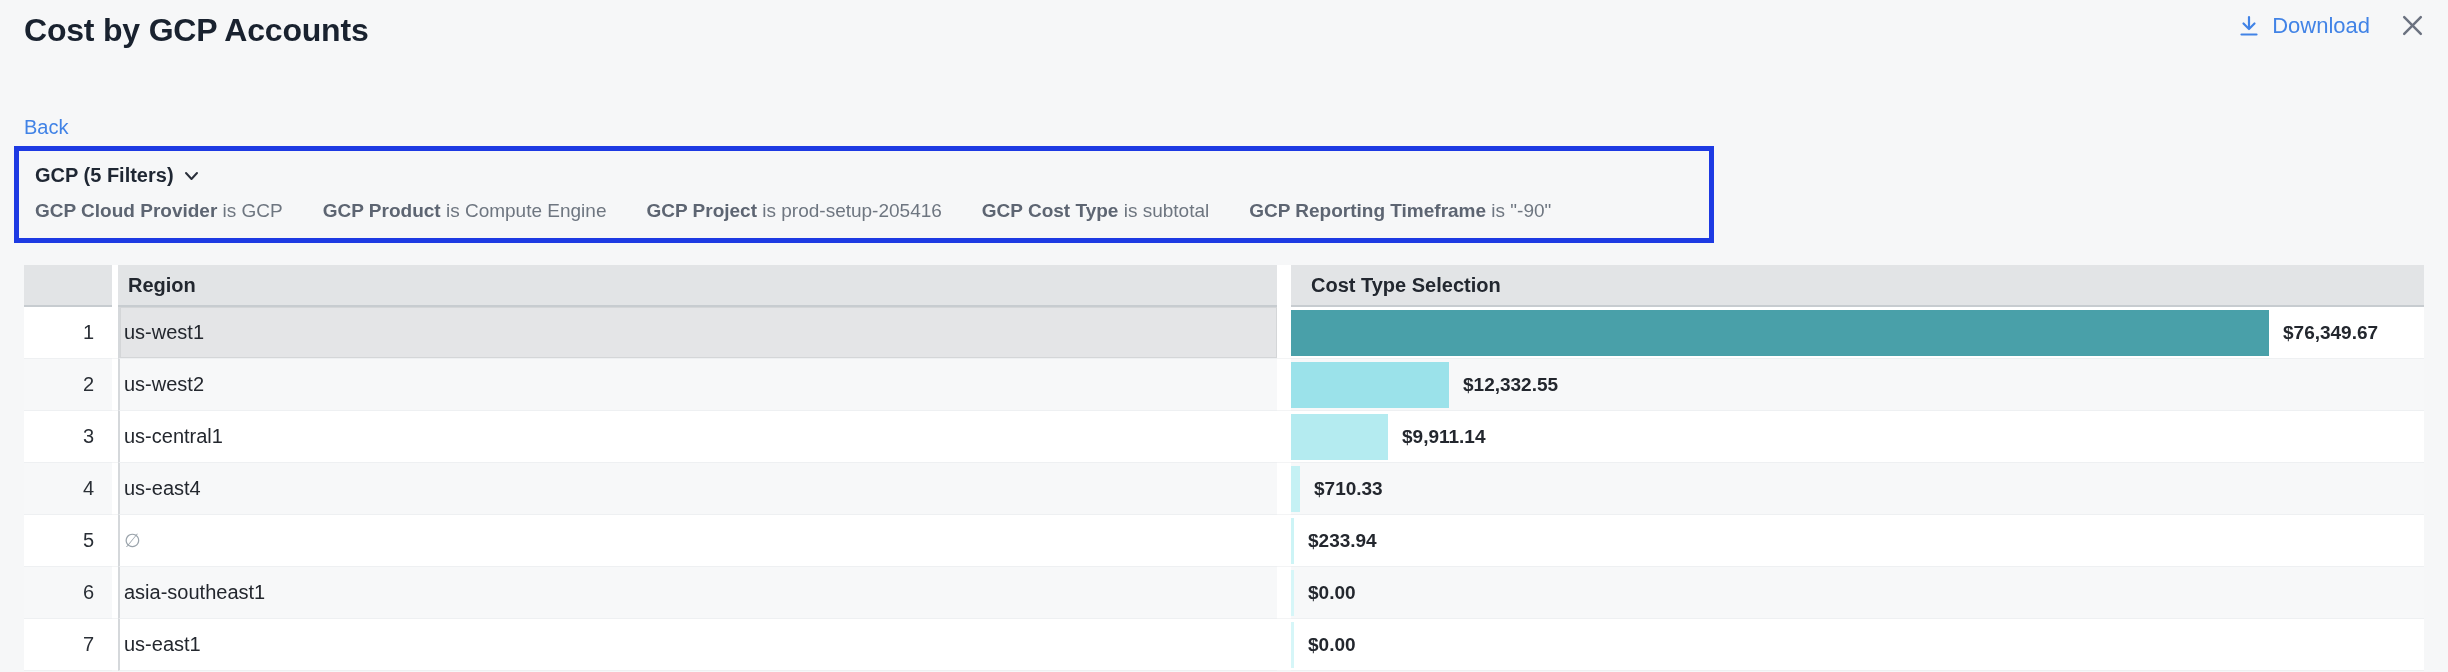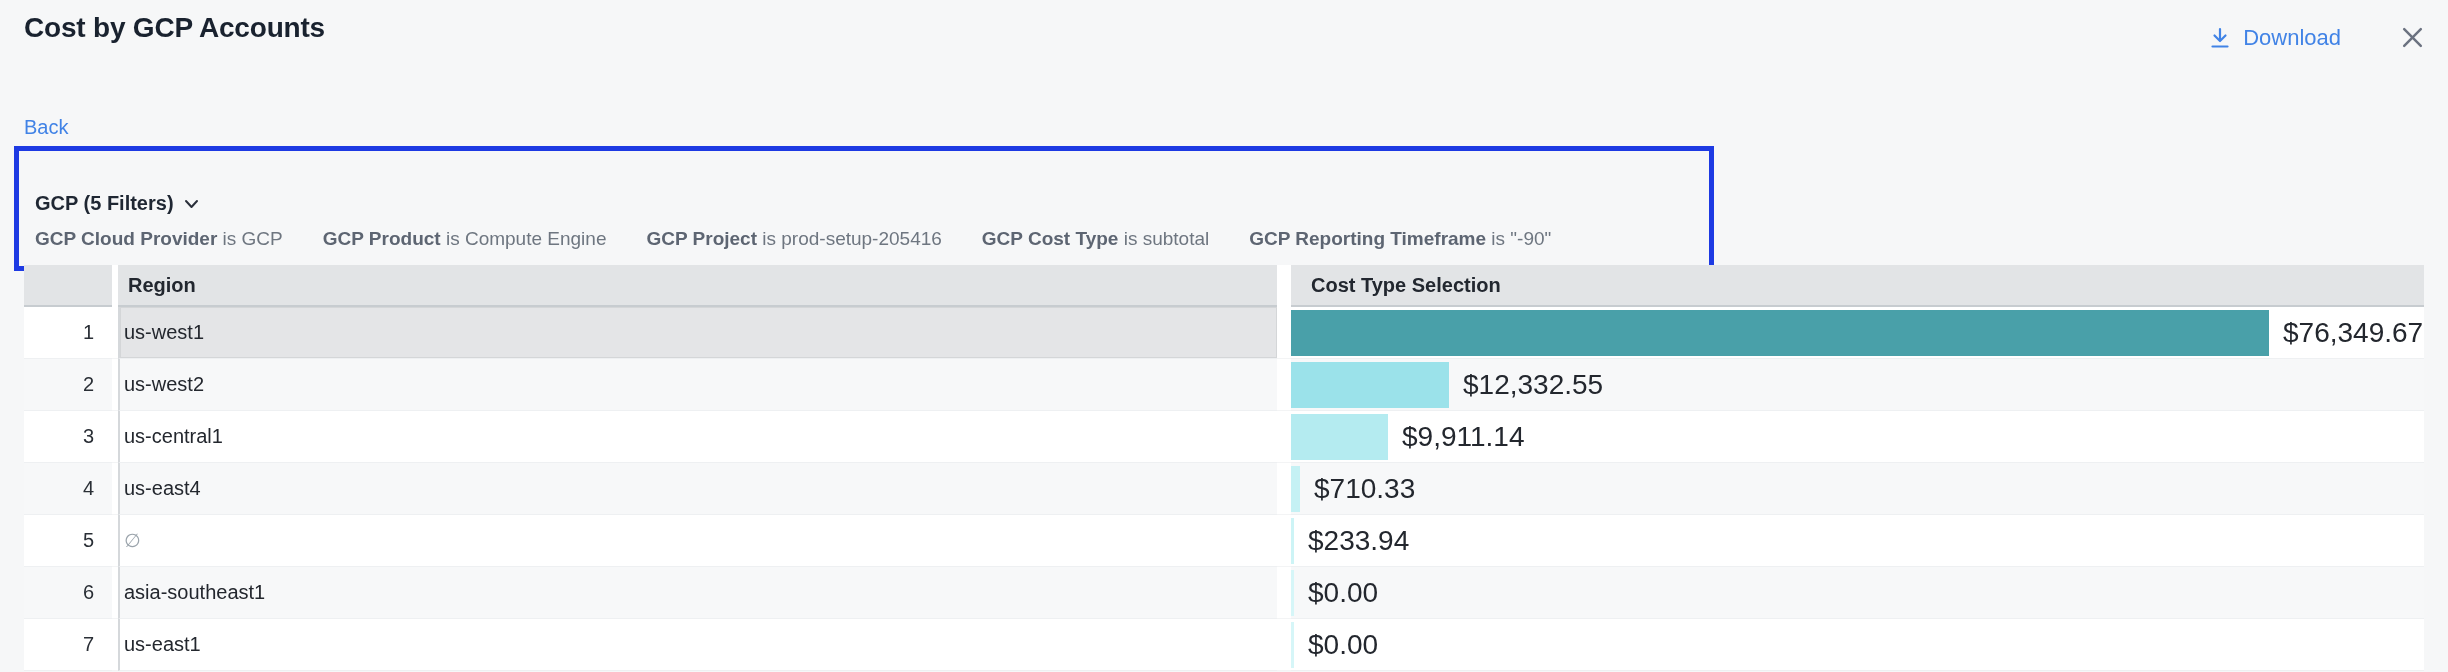--- a/index.html
+++ b/index.html
@@ -8,25 +8,25 @@
     position:relative;
     background:#f6f7f8;
     font-family:"Liberation Sans","DejaVu Sans",sans-serif;
     color:#22272f;
     overflow:hidden;
   }
 
   
   .page-title {
     position:absolute; top:12px; left:24px;
-    font-size:28px; font-weight:700; color:#19222f; letter-spacing:-0.2px;
+    font-size:32px; font-weight:700; color:#19222f; letter-spacing:-0.2px;
   }
   .top-right {
-    position:absolute; top:24px; right:22px;
-    display:flex; align-items:center; gap:58px;
+    position:absolute; top:12px; right:22px;
+    display:flex; align-items:center; gap:29px;
   }
   .download-btn {
     display:flex; align-items:center; gap:11px;
     color:#4183e6; font-size:22px; font-weight:500; cursor:pointer;
   }
   .icon-btn { display:flex; align-items:center; cursor:pointer; }
 
   
   .back-link {
     position:absolute; top:116px; left:24px;
@@ -34,21 +34,21 @@
   }
 
   
   .filter-box {
     position:absolute; top:146px; left:14px; width:1700px;
     border:5px solid #1d3ae3; background:#f6f7f8;
     padding:13px 16px 16px 16px;
   }
   .filter-summary {
     display:flex; align-items:center; gap:9px;
-    font-size:20px; font-weight:700; color:#1f2733; cursor:pointer;margin-top:28px;
+    font-size:20px; font-weight:700; color:#1f2733; cursor:pointer;
   }
   .filter-list {
     margin-top:13px; display:flex; gap:40px;
     font-size:19px; color:#6e7680; white-space:nowrap;
   }
   .filter-field { font-weight:700; color:#5d6572; }
 
   
   .cost-table { position:absolute; top:265px; left:24px; width:2400px; }
   .grid-row {
@@ -79,21 +79,21 @@
     font-size:20px; color:#23272e;
     border-left:2px solid #d5d8db;
   }
   .cell-region.selected {
     background:#e4e5e7;
     box-shadow:inset 0 0 0 1px #d4d6d8;
   }
   .cell-region .empty-value { color:#9aa3ab; font-size:19px; }
   .cell-value { display:flex; align-items:center; }
   .bar { height:46px; flex:0 0 auto; }
-  .value-label { margin-left:14px; font-size:28px; color:#23272e; white-space:nowrap; }
+  .value-label { margin-left:14px; font-size:19px; color:#23272e; white-space:nowrap;font-weight:bold; }
 </style>
 </head>
 <body>
 
 <div class="page-title">Cost by GCP Accounts</div>
 
 <div class="top-right">
   <div class="download-btn">
     <span class="icon-btn">
       <svg width="24" height="24" viewBox="0 0 24 24" fill="none" stroke="#4183e6" stroke-width="2.2" stroke-linecap="round" stroke-linejoin="round">

